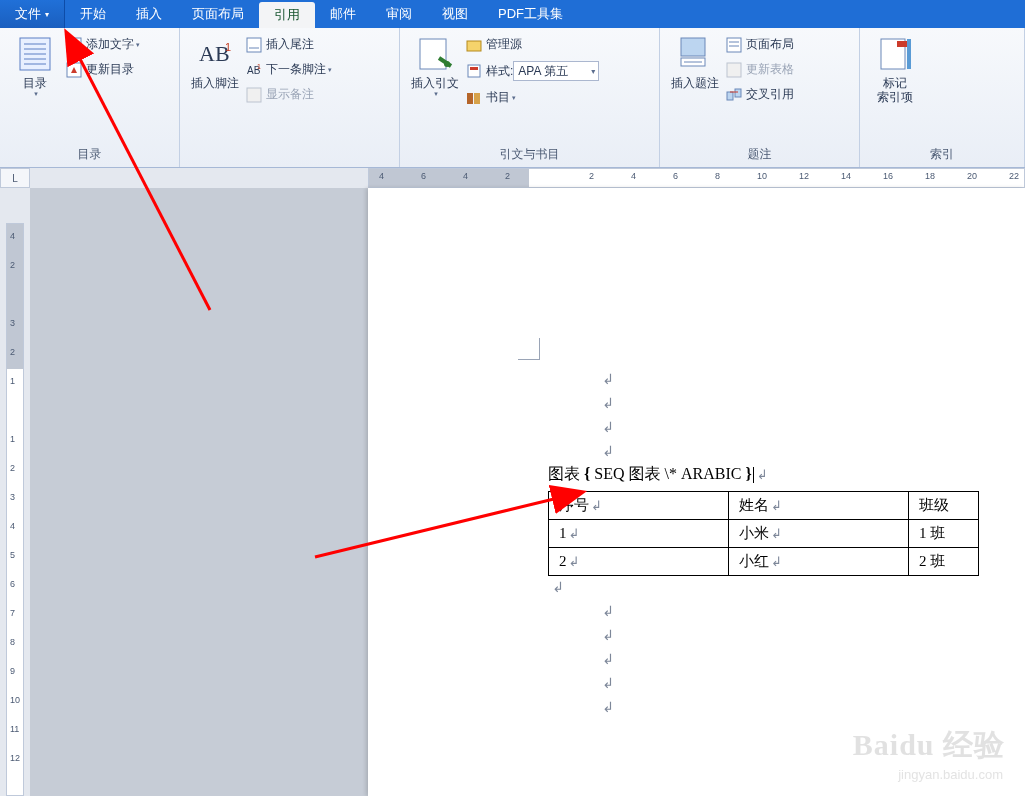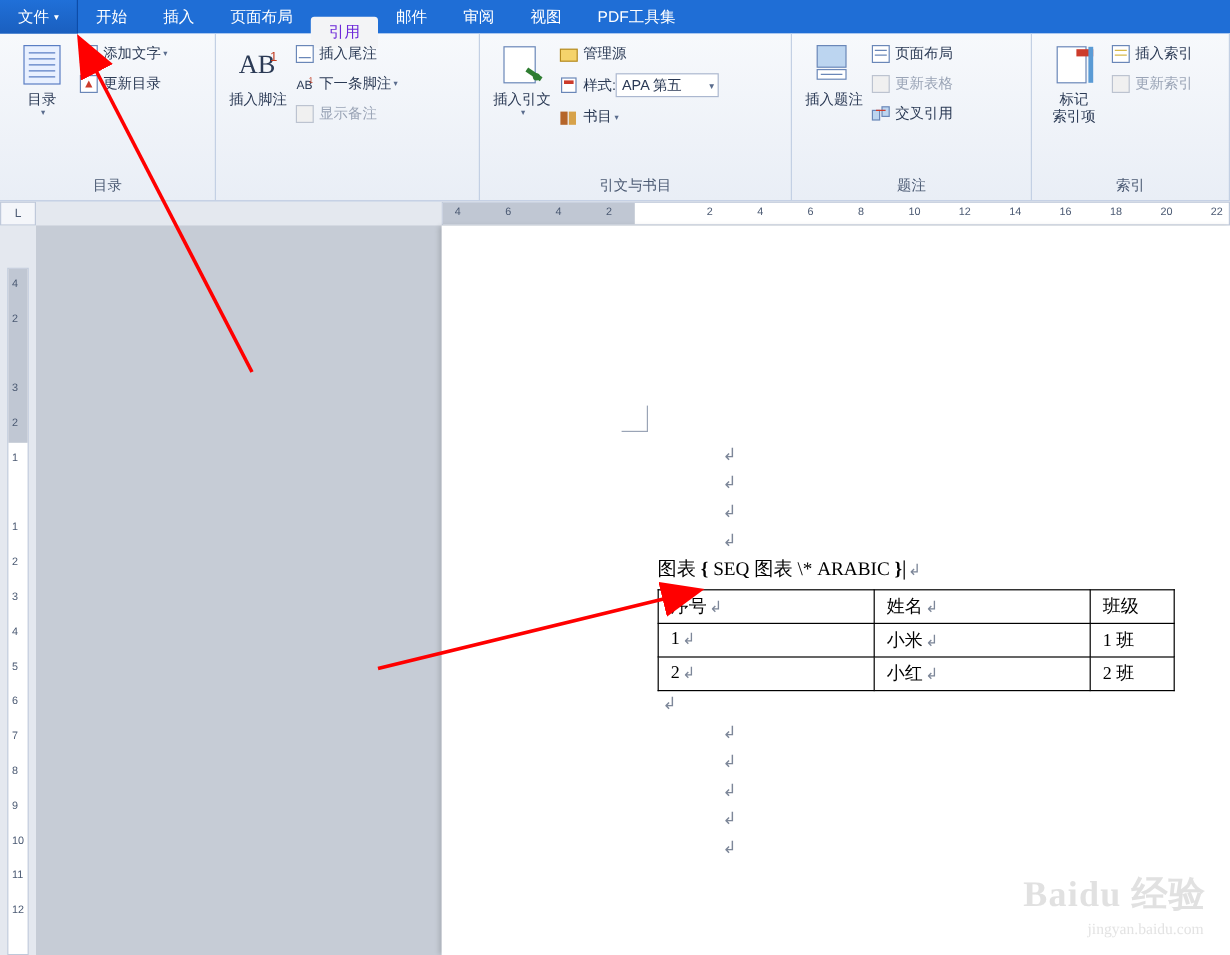--- a/index.html
+++ b/index.html
@@ -3,21 +3,21 @@
 <meta charset="utf-8">
 <style>
   * { box-sizing: border-box; margin: 0; padding: 0; user-select: none; }
   body { font-family: "Microsoft YaHei", SimSun, Arial, sans-serif; font-size: 12px; background: #fff; width: 1025px; height: 796px; overflow: hidden; position: relative; }
 
   
   .tabs-row { height: 28px; background: linear-gradient(to bottom, #1f6ed6, #1f6ed6); display: flex; align-items: stretch; color: #fff; }
   .tab { padding: 0 15px; display: flex; align-items: center; font-size: 13px; cursor: default; }
   .tab.file { background: linear-gradient(to bottom, #2070d8, #1a5fbf); font-weight: normal; border-right: 1px solid #0d4ca8; }
   .tab.file::after { content: "▾"; font-size: 8px; margin-left: 4px; }
-  .tab.selected { background: #f3f4f6; color: #6d28d9; border-top-left-radius: 3px; border-top-right-radius: 3px; position: relative; top: 14px; height: 26px; }
+  .tab.selected { background: #f3f4f6; color: #14532d; border-top-left-radius: 3px; border-top-right-radius: 3px; position: relative; top: 2px; height: 26px; }
 
   
   .ribbon { height: 140px; background: linear-gradient(to bottom, #f7f9fc, #e9eef6); border-bottom: 1px solid #a6b8d6; display: flex; }
   .group { border-right: 1px solid #c3d0e4; display: flex; flex-direction: column; padding: 4px 6px 0 6px; position: relative; }
   .group-body { flex: 1; display: flex; align-items: flex-start; }
   .group-label { text-align: center; font-size: 12px; color: #4b5a73; padding: 2px 0 4px 0; position: relative; }
   .group-label .launcher { position: absolute; right: 2px; bottom: 4px; width: 12px; height: 12px; border: 1px solid #7a93bf; font-size: 8px; line-height: 10px; text-align: center; color: #4b5a73; }
 
   .big-btn { display: flex; flex-direction: column; align-items: center; text-align: center; font-size: 12px; color: #2b3a55; width: 58px; padding-top: 4px; }
   .big-btn .icon { width: 36px; height: 36px; margin-bottom: 4px; display: flex; align-items: center; justify-content: center; }
@@ -61,21 +61,21 @@
   table.doc-table { border-collapse: collapse; margin-top: 6px; }
   table.doc-table td { border: 1px solid #000; padding: 4px 10px; font-family: SimSun, serif; font-size: 15px; min-width: 180px; }
   table.doc-table td.last { min-width: 70px; }
   .cell-mark { color:#7d8799; font-size:13px; margin-left:2px; }
 
   
   .arrow { position:absolute; pointer-events:none; }
 
   
   .watermark { position:absolute; right: 20px; bottom: 30px; color: rgba(200,200,200,.55); font-size: 30px; font-weight:bold; font-family: Liberation Serif, serif; letter-spacing:1px; }
-  .watermark-sub { position:absolute; right: 22px; bottom: 14px; color: rgba(200,200,200,.5); font-size: 13px; font-family: Liberation Serif, serif; }
+  .watermark-sub { position:absolute; right: 22px; bottom: 14px; color: rgba(200,200,200,.5); font-size: 13px; font-family: Liberation Sans, sans-serif; }
 
   
   .style-select { border:1px solid #abb7cf; background:#fff; height:20px; font-size:12px; padding: 1px 30px 1px 4px; position:relative; display:inline-flex; align-items:center; }
   .style-select::after { content:"▾"; position:absolute; right:3px; font-size:8px; color:#5a6c8d; }
 </style>
 </head>
 <body>
 
 <div class="tabs-row">
   <div class="tab file">文件</div>
@@ -267,40 +267,20 @@
     <div class="group-body">
       <div class="big-btn">
         <span class="icon">
           <svg width="36" height="36">
               <rect x="4" y="3" width="24" height="30" fill="#fff" stroke="#6a87b8"></rect>
               <rect x="20" y="5" width="14" height="6" fill="#cc3b2b"></rect>
               <rect x="30" y="3" width="4" height="30" fill="#5a9bd5"></rect>
             </svg>
         </span>
         <span class="lbl"><span>标记</span><br><span>索引项</span></span>
-      </div>
-      <div class="small-list">
-        <div class="small-btn">
-          <span class="mini-icon">
-            <svg width="16" height="16">
-                <rect x="1" y="1" width="14" height="14" fill="#fff" stroke="#6a87b8"></rect>
-                <line x1="3" y1="5" x2="13" y2="5" stroke="#d7b94a"></line>
-                <line x1="3" y1="9" x2="13" y2="9" stroke="#d7b94a"></line>
-              </svg>
-          </span>
-          <span>插入索引</span>
-        </div>
-        <div class="small-btn disabled">
-          <span class="mini-icon">
-            <svg width="16" height="16">
-                <rect x="1" y="1" width="14" height="14" fill="#f0f0f0" stroke="#bcc3d0"></rect>
-              </svg>
-          </span>
-          <span>更新索引</span>
-        </div>
       </div>
     </div>
     <div class="group-label">索引</div>
   </div>
 </div>
 
 <div class="ruler-area">
   <div class="ruler-corner">L</div>
   <div class="gap-col"></div>
   <div class="hruler" id="hruler">

